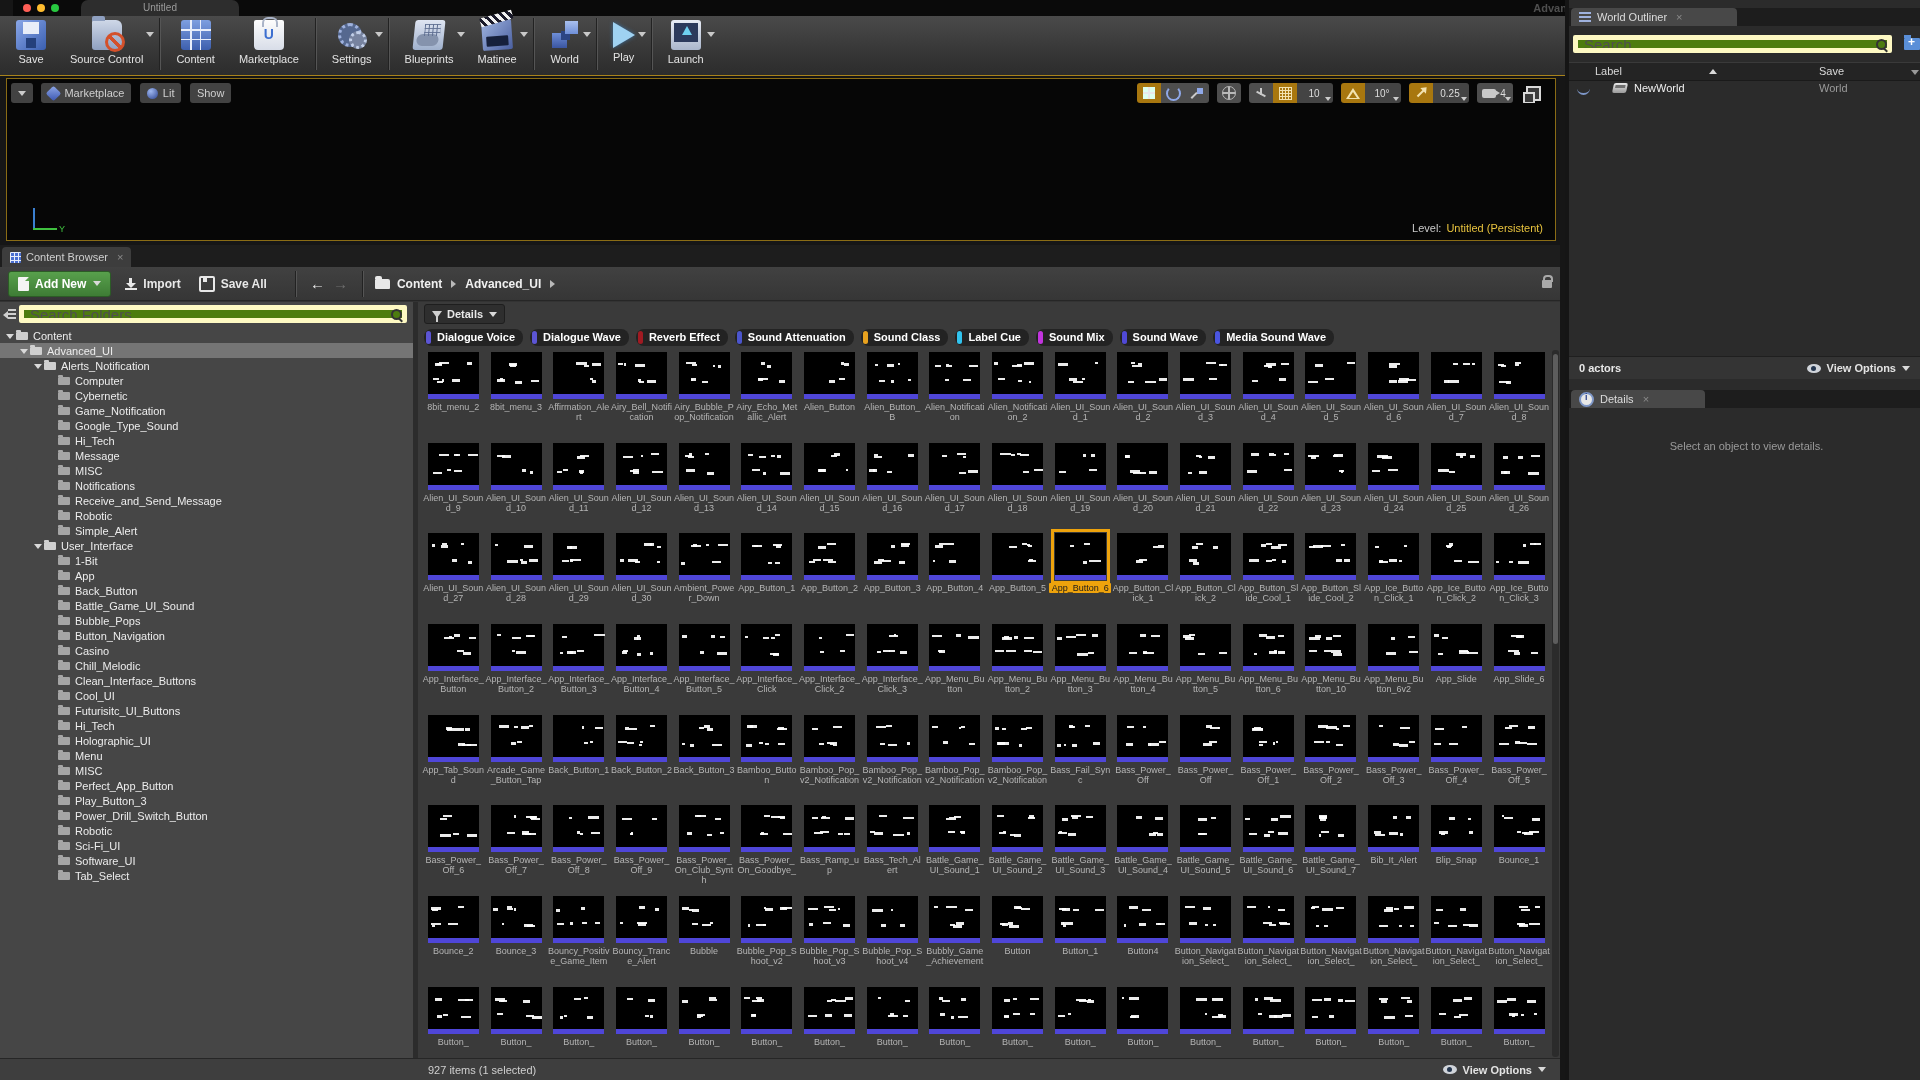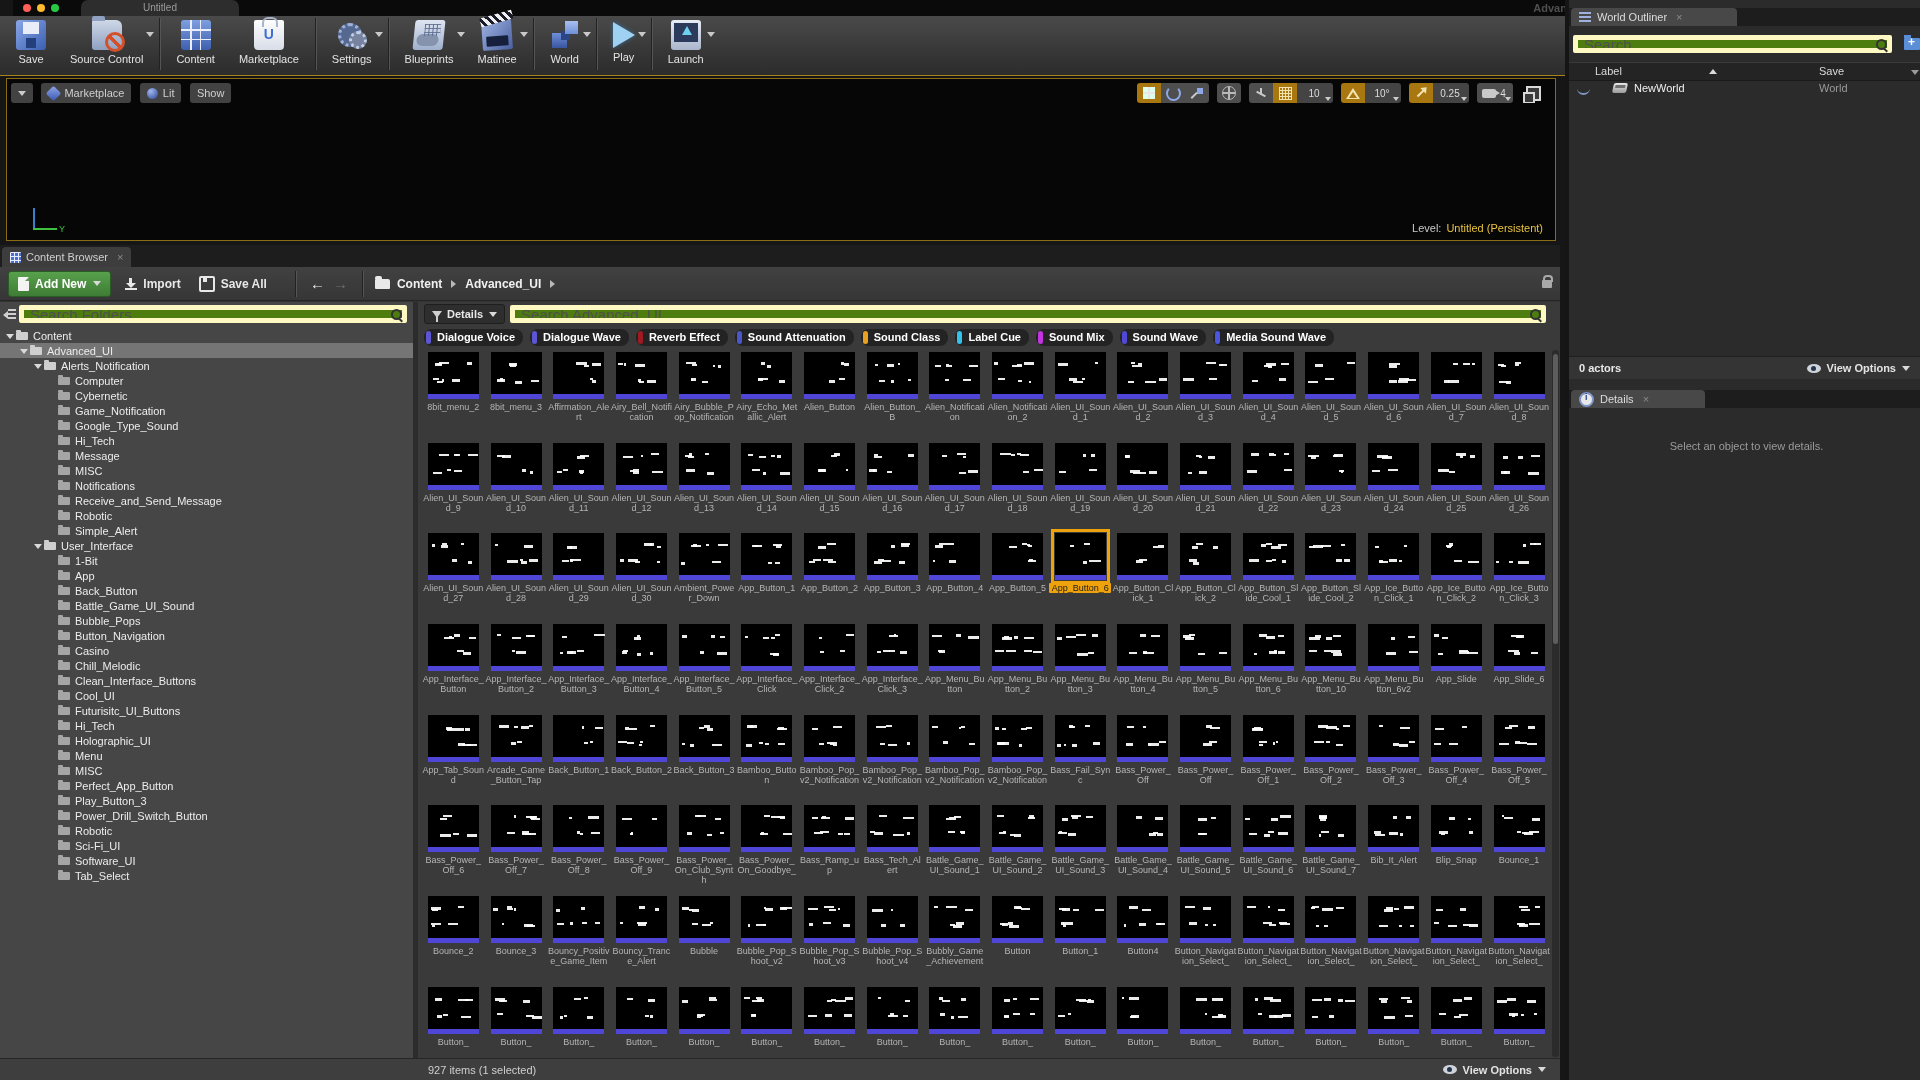--- a/index.html
+++ b/index.html
@@ -591,24 +591,20 @@
       </div>
   </div>
 
   <div id="asset-pane">
     <div id="filter-row">
       <div id="filters-btn">
         <span class="funnel"></span>
         <span>Details</span>
         <span class="vo-dd" style="margin-left:6px"></span>
       </div>
-      <span class="searchwrap" style="height:18px">
-        <input placeholder="Search Advanced_UI" style="">
-        <span class="mag"></span>
-      </span>
     </div>
     <div id="chip-row">
         <div class="chip">
           <i style="background: rgb(92, 85, 212);"></i>
           <span>Dialogue Voice</span>
         </div>
         <div class="chip">
           <i style="background: rgb(92, 85, 212);"></i>
           <span>Dialogue Wave</span>
         </div>

